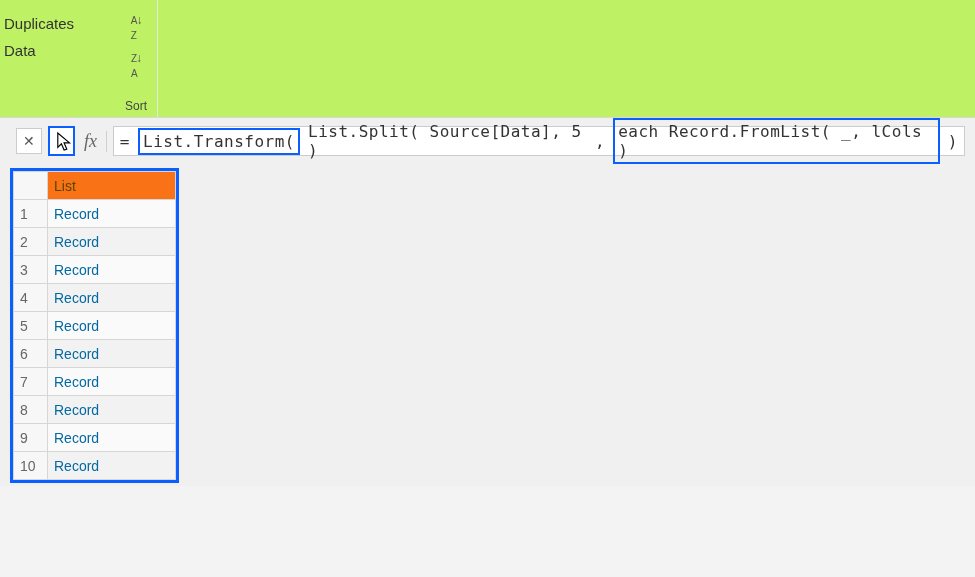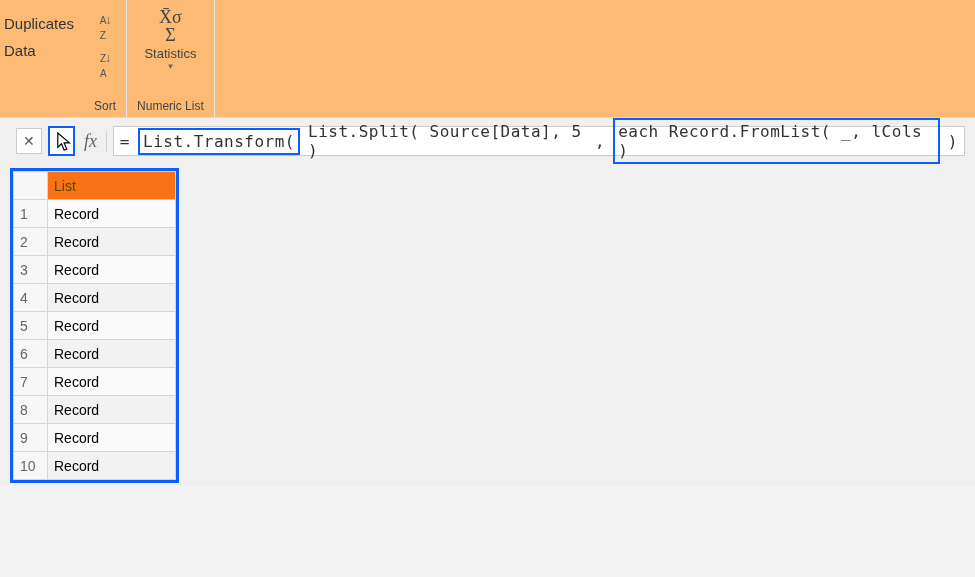--- a/index.html
+++ b/index.html
@@ -6,25 +6,26 @@
     body {
       font-family: "Segoe UI", Tahoma, sans-serif;
       font-size: 13px;
       background: #f3f3f3;
       width: 975px;
       height: 577px;
       overflow: hidden;
       color: #444;
     }
     .ribbon {
-      background: #fdba74;
+      background: #bef264;
       height: 118px;
       border-bottom: 1px solid #d8d8d8;
       display: flex;
       padding-left: 4px;
+      gap: 31px;
     }
     .ribbon-group {
       display: flex;
       flex-direction: column;
       align-items: center;
       padding: 2px 10px 4px;
       border-right: 1px solid #e6e6e6;
       justify-content: space-between;
     }
     .ribbon-group.first { padding-left: 0; border-right: none; }
@@ -146,21 +147,21 @@
       font-size: 13px;
     }
     .col-header {
       background: #f97316;
       color: #5a4400;
       font-weight: 600;
       width: 128px;
       font-size: 14px;
     }
     .cell-link {
-      color: #000000;
+      color: #0369a1;
       width: 128px;
       background: #fafafa;
       cursor: pointer;
       margin-top: 17px;
     }
     .cell-link.odd { background: #f2f2f2; }
   </style>
 </head>
 <body>
 
@@ -178,31 +179,20 @@
       <div class="sort-icon">
         <span style="font-size:10px">A</span><span style="font-size:12px">↓</span><br><span style="font-size:10px">Z</span>
       </div>
       <div class="sort-icon">
         <span style="font-size:10px">Z</span><span style="font-size:12px">↓</span><br><span style="font-size:10px">A</span>
       </div>
     </div>
     <div class="group-label">Sort</div>
   </div>
 
-  <div class="ribbon-group">
-    <div style="display:flex;flex-direction:column;align-items:center;">
-      <div class="stats-icon">
-        <span>X̄σ</span>
-        <span>Σ</span>
-      </div>
-      <div style="font-size:13px;margin-top:2px">Statistics</div>
-      <div class="stats-caret">▾</div>
-    </div>
-    <div class="group-label">Numeric List</div>
-  </div>
 </div>
 
 <div class="formula-row">
   <div class="fb-btn">
     <span>✕</span>
   </div>
   <div class="fb-btn fb-highlight">
     <svg class="cursor-arrow" viewBox="0 0 20 24">
       <path d="M2 2 L2 18 L6 14 L9 21 L12 20 L9 13 L15 13 Z" fill="#fff" stroke="#000" stroke-width="1.3"></path>
     </svg>

